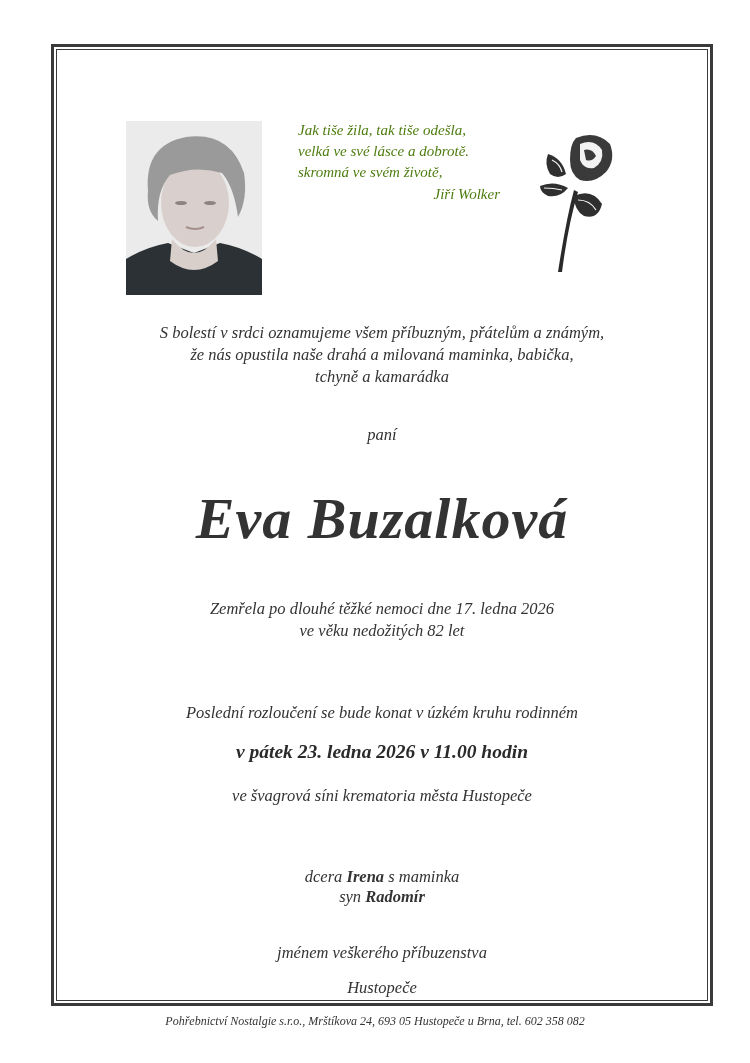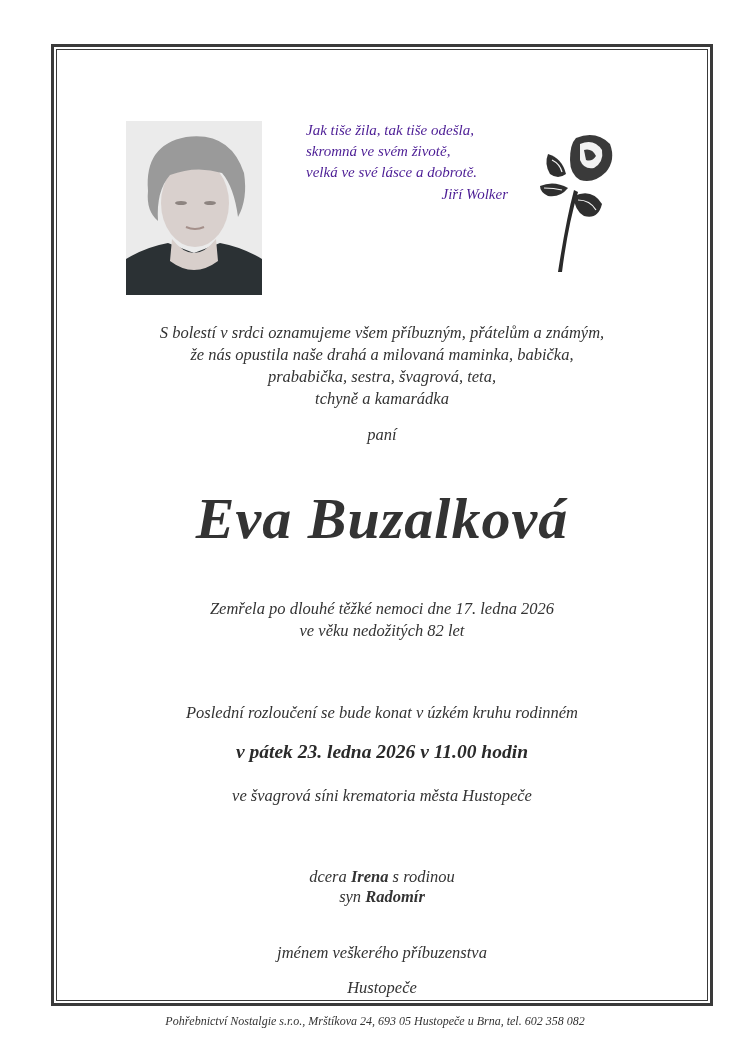--- a/index.html
+++ b/index.html
@@ -4,22 +4,22 @@
 <style>
   html, body { margin: 0; padding: 0; background: #ffffff; }
   body { width: 750px; height: 1063px; position: relative; overflow: hidden;
          font-family: "Liberation Serif", "DejaVu Serif", serif; color: #2e2e2e; }
   .frame-outer { position: absolute; left: 51px; top: 44px; width: 662px; height: 962px;
                  border: 3px solid #3a3a3a; box-sizing: border-box; }
   .frame-inner { position: absolute; left: 56px; top: 49px; width: 652px; height: 952px;
                  border: 1.5px solid #3a3a3a; box-sizing: border-box; }
   .photo { position: absolute; left: 126px; top: 121px; width: 136px; height: 174px;
            overflow: hidden; background: #e9e9e9; }
-  .poem { position: absolute; left: 306px; top: 120px; width: 220px;
-          font-style: italic; font-size: 15px; line-height: 21px; color: #4c1d95; }
+  .poem { position: absolute; left: 298px; top: 120px; width: 220px;
+          font-style: italic; font-size: 15px; line-height: 21px; color: #4d7c0f; }
   .poem .line { display: block; white-space: nowrap; }
   .poem .author { display: block; text-align: right; margin-top: 1px; padding-right: 18px; }
   .rose { position: absolute; left: 536px; top: 130px; width: 80px; height: 145px; }
   .center { position: absolute; left: 56px; width: 652px; text-align: center; font-style: italic; }
   .announce { top: 322px; font-size: 16.5px; line-height: 22px; color: #333; }
   .pani { top: 425px; font-size: 16.5px; color: #333; }
   .name { top: 484px; font-size: 58px; font-weight: bold; color: #333; letter-spacing: 1px; line-height: 70px; }
   .died { top: 598px; font-size: 16.5px; line-height: 22px; color: #333; }
   .farewell { top: 703px; font-size: 16.5px; color: #333; }
   .date { top: 741px; font-size: 19.5px; font-weight: bold; color: #2a2a2a; }
@@ -45,22 +45,22 @@
     <ellipse cx="69" cy="82" rx="34" ry="44" fill="#d9d0cd"></ellipse>
     <path d="M22 70 Q18 24 60 16 Q104 10 118 52 Q122 78 112 96 Q108 66 96 52 Q70 44 44 54 Q30 70 32 100 Q20 90 22 70 Z" fill="#9a9a9a"></path>
     <ellipse cx="55" cy="82" rx="6" ry="2" fill="#8d8480"></ellipse>
     <ellipse cx="84" cy="82" rx="6" ry="2" fill="#8d8480"></ellipse>
     <path d="M60 106 Q69 110 78 106" stroke="#a48f8a" stroke-width="2" fill="none"></path>
   </svg>
 </div>
 
 <div class="poem">
   <span class="line">Jak tiše žila, tak tiše odešla,</span>
+  <span class="line">velká ve své lásce a dobrotě.</span>
   <span class="line">skromná ve svém životě,</span>
-  <span class="line">velká ve své lásce a dobrotě.</span>
   <span class="author">Jiří Wolker</span>
 </div>
 
 <div class="rose">
   <svg width="80" height="145" viewBox="0 0 80 145">
     <path d="M38 60 Q30 90 22 142 L26 142 Q32 95 42 62 Z" fill="#2a2a2a"></path>
     <path d="M40 8 Q60 0 74 14 Q80 30 70 42 Q58 54 44 50 Q34 44 34 30 Q34 14 40 8 Z" fill="#3a3a3a"></path>
     <path d="M44 14 Q58 8 66 20 Q68 32 58 38 Q48 40 44 30 Z" fill="#f2f2f2"></path>
     <path d="M48 20 Q56 18 60 26 Q56 32 50 30 Z" fill="#3a3a3a"></path>
     <path d="M12 24 Q26 28 30 44 Q22 50 14 44 Q8 34 12 24 Z" fill="#2f2f2f"></path>
@@ -68,38 +68,37 @@
     <path d="M4 56 Q18 50 32 58 Q24 68 12 66 Q4 62 4 56 Z" fill="#2f2f2f"></path>
     <path d="M8 58 Q18 58 26 60" stroke="#f2f2f2" stroke-width="1.2" fill="none"></path>
     <path d="M38 66 Q56 58 66 74 Q62 90 48 86 Q38 80 38 66 Z" fill="#2f2f2f"></path>
     <path d="M42 70 Q54 70 60 80" stroke="#f2f2f2" stroke-width="1.2" fill="none"></path>
   </svg>
 </div>
 
 <div class="center announce">
   <div>S bolestí v srdci oznamujeme všem příbuzným, přátelům a známým,</div>
   <div>že nás opustila naše drahá a milovaná maminka, babička,</div>
-  <div>prababička, sestra, švagrová, teta,</div>
   <div>tchyně a kamarádka</div>
 </div>
 
 <div class="center pani">paní</div>
 
 <div class="center name">Eva Buzalková</div>
 
 <div class="center died">
   <div>Zemřela po dlouhé těžké nemoci dne 17. ledna 2026</div>
   <div>ve věku nedožitých 82 let</div>
 </div>
 
 <div class="center farewell">Poslední rozloučení se bude konat v úzkém kruhu rodinném</div>
 <div class="center date">v pátek 23. ledna 2026 v 11.00 hodin</div>
 <div class="center place">ve švagrová síni krematoria města Hustopeče</div>
 
 <div class="center family">
-  <div><span>dcera </span><b>Irena</b><span> s rodinou</span></div>
+  <div><span>dcera </span><b>Irena</b><span> s maminka</span></div>
   <div><span>syn </span><b>Radomír</b><span></span></div>
 </div>
 
 <div class="center behalf">jménem veškerého příbuzenstva</div>
 <div class="center town">Hustopeče</div>
 
 <div class="footer">Pohřebnictví Nostalgie s.r.o., Mrštíkova 24, 693 05 Hustopeče u Brna, tel. 602 358 082</div>
 
 </body></html>

